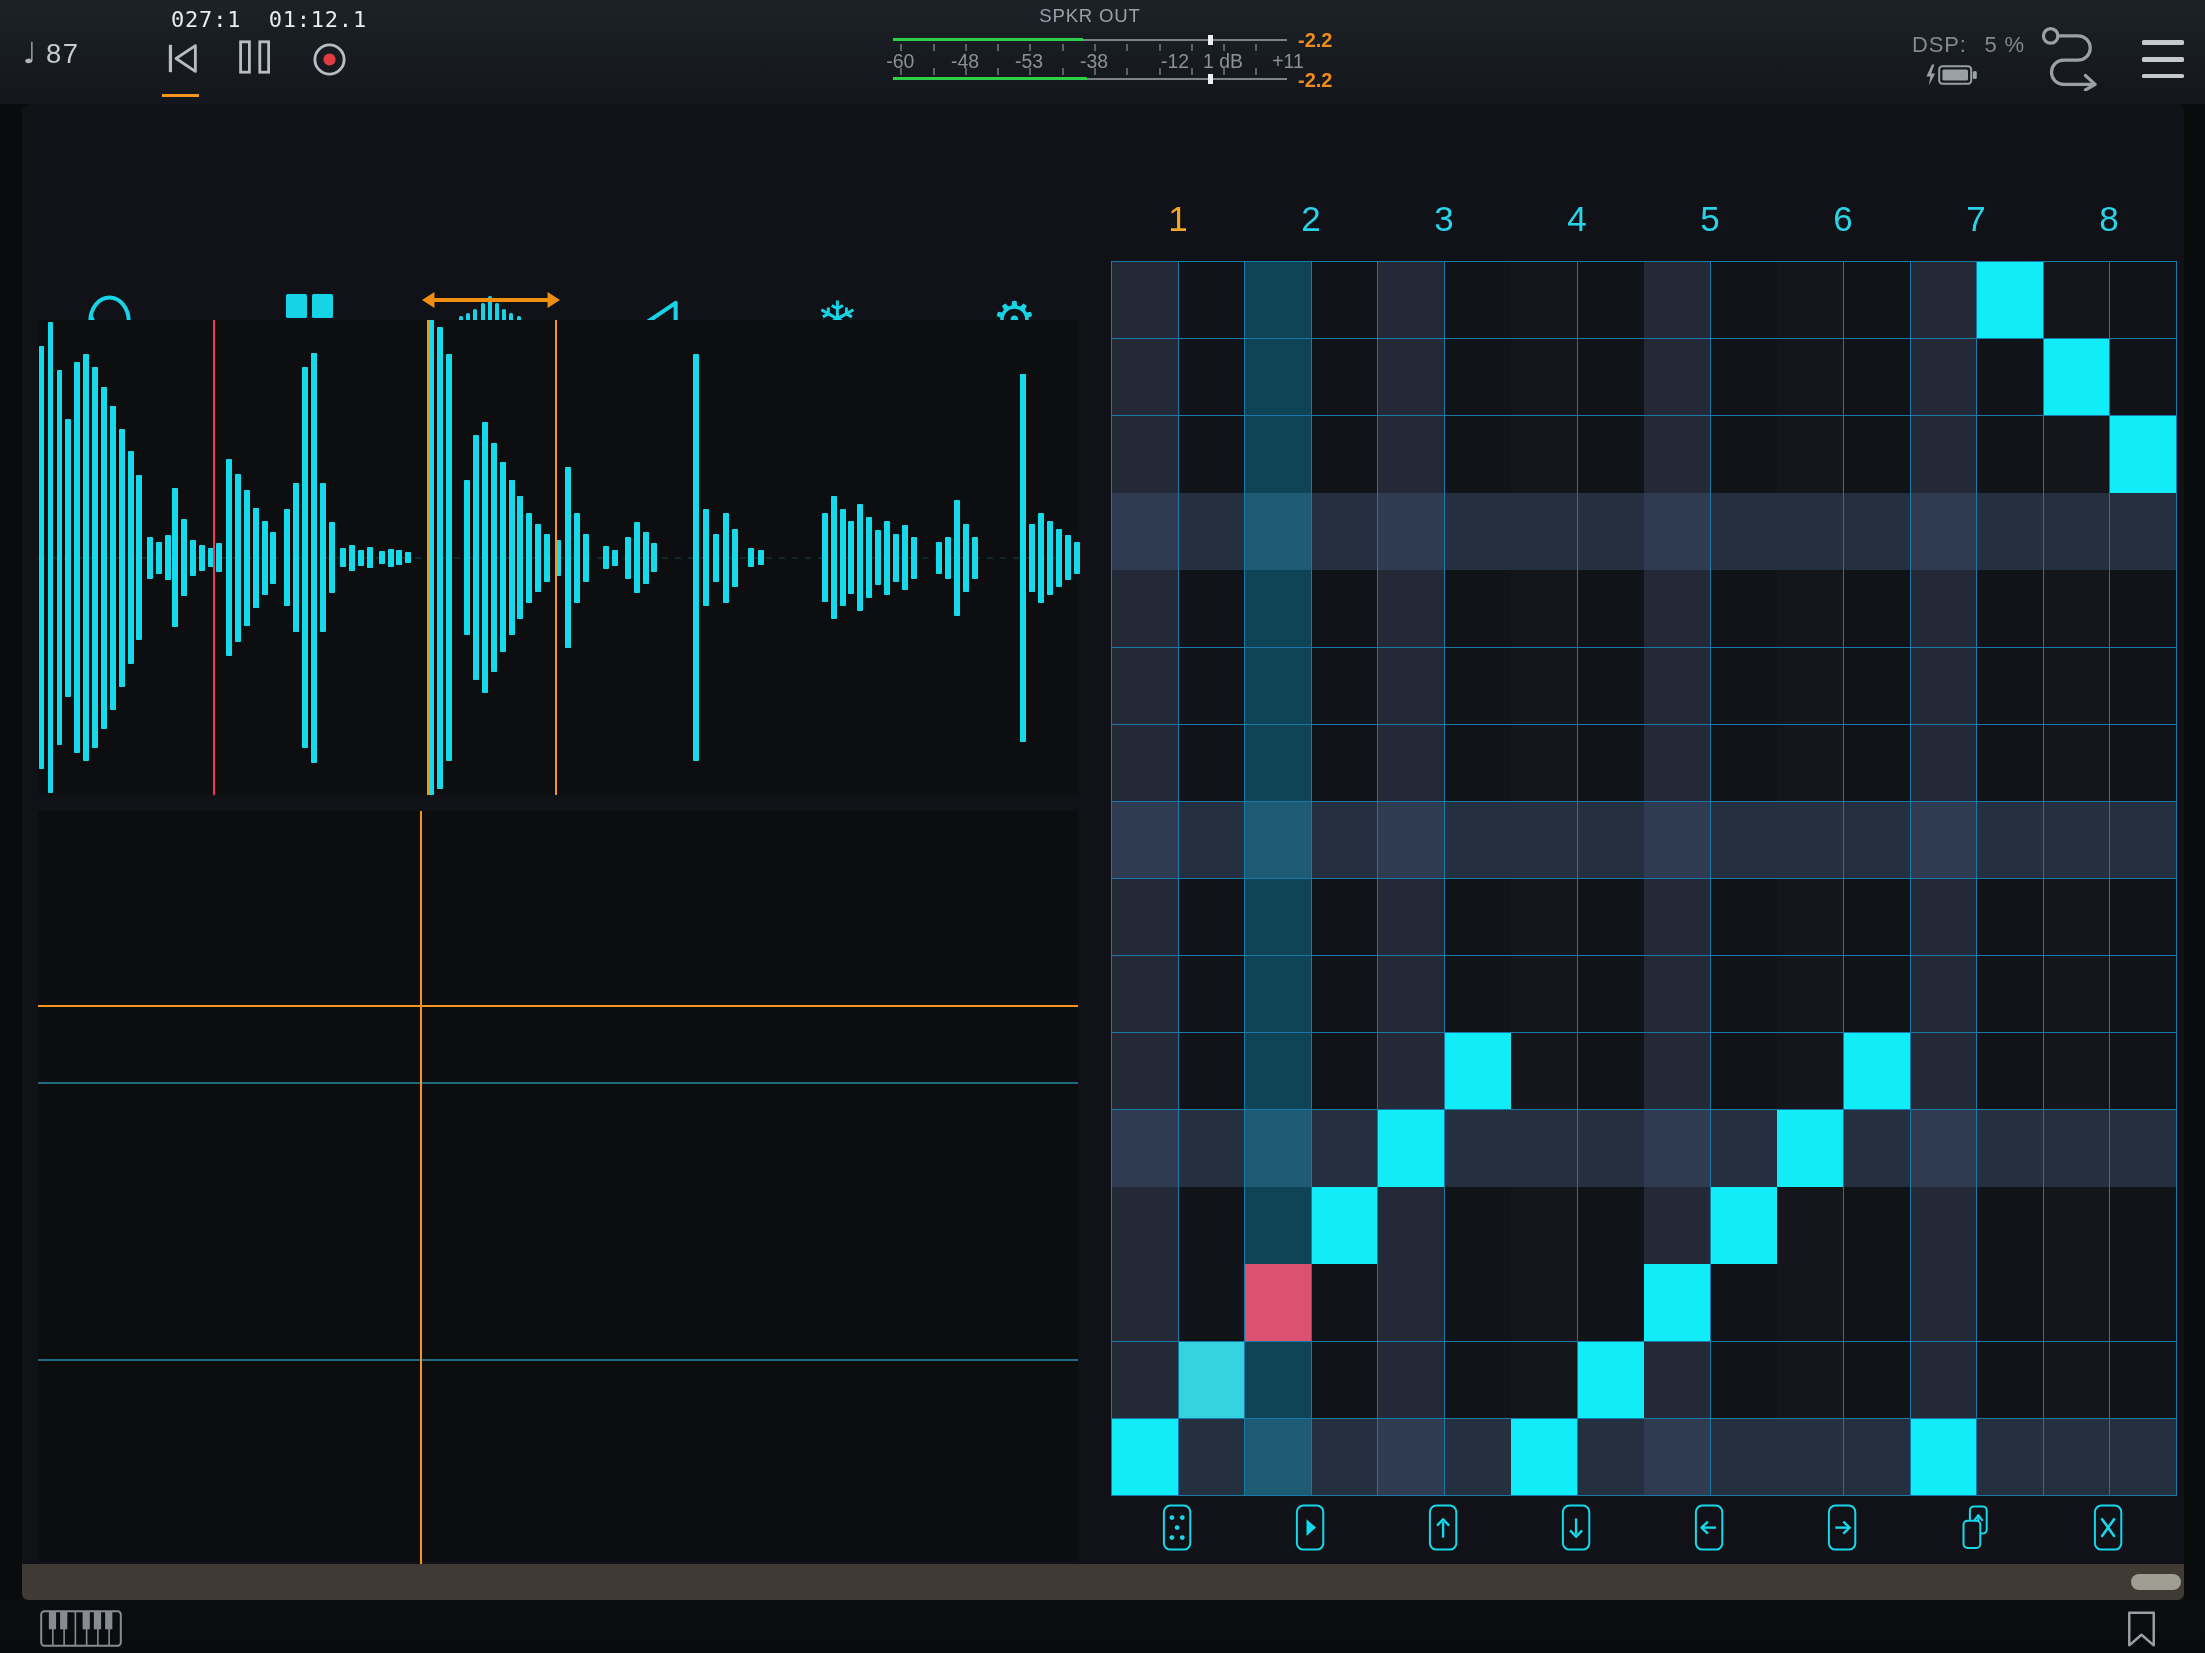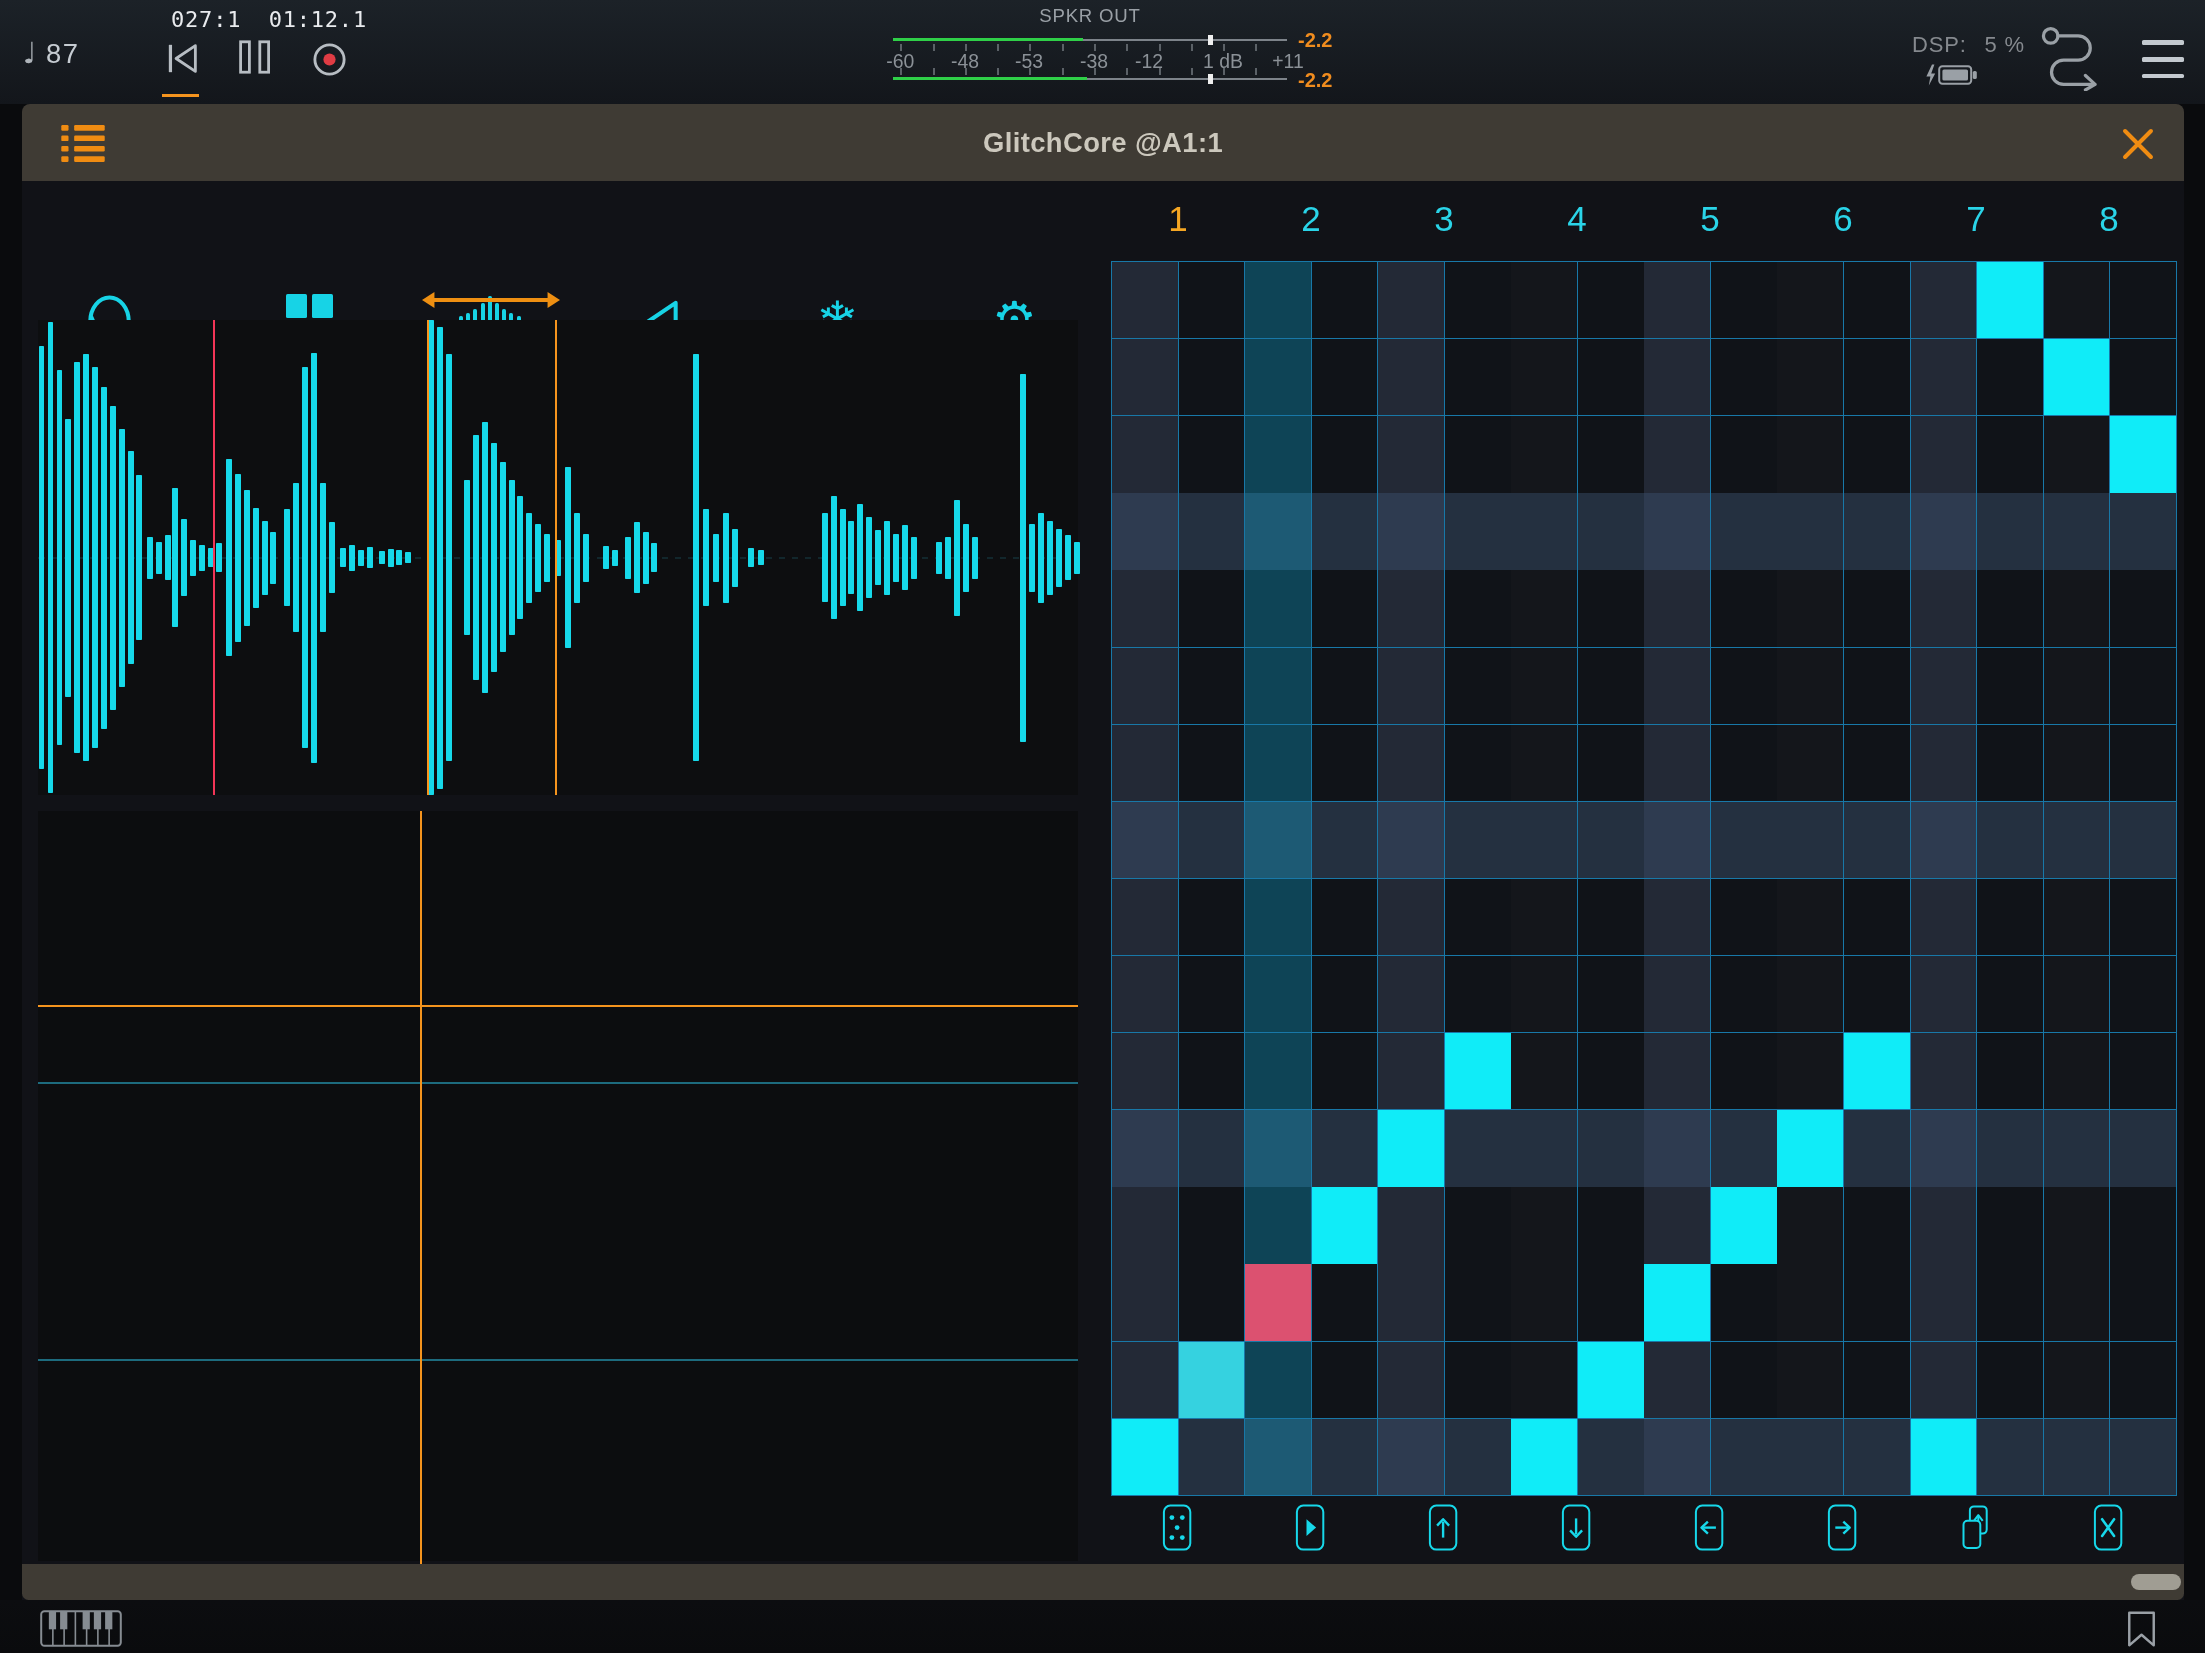--- a/index.html
+++ b/index.html
@@ -105,21 +105,21 @@
     <div class="meter-line" style="top:78px;"></div>
     <div class="meter-green" id="green-top" style="top: 38px; width: 190px; background: rgb(47, 208, 72);"></div>
     <div class="meter-green" id="green-bot" style="top: 77px; width: 194px; background: rgb(47, 208, 72);"></div>
     <div class="meter-marker" id="marker-top" style="top: 35px; left: 315px;"></div>
     <div class="meter-marker" id="marker-bot" style="top: 74px; left: 315px;"></div>
     <div id="meter-scale">
         <span class="meter-lab" style="left: 7.3px;">-60</span>
         <span class="meter-lab" style="left: 72px;">-48</span>
         <span class="meter-lab" style="left: 136px;">-53</span>
         <span class="meter-lab" style="left: 201px;">-38</span>
-        <span class="meter-lab" style="left: 256px;">-12</span>
+        <span class="meter-lab" style="left: 282px;">-12</span>
         <span class="meter-lab" style="left: 330px;">1 dB</span>
         <span class="meter-lab" style="left: 395px;">+11</span>
         <div class="meter-tick" style="left: 7.3px; top: 44px;"></div>
         <div class="meter-tick" style="left: 7.3px; top: 68px;"></div>
         <div class="meter-tick" style="left: 40px; top: 44px;"></div>
         <div class="meter-tick" style="left: 40px; top: 68px;"></div>
         <div class="meter-tick" style="left: 72px; top: 44px;"></div>
         <div class="meter-tick" style="left: 72px; top: 68px;"></div>
         <div class="meter-tick" style="left: 104px; top: 44px;"></div>
         <div class="meter-tick" style="left: 104px; top: 68px;"></div>
@@ -159,38 +159,20 @@
     <polyline points="55,61 67,72 55,79" fill="none" stroke="#9aa0a6" stroke-width="4" stroke-linecap="round" stroke-linejoin="round"></polyline>
   </svg>
   <div id="menu-icon">
       <div></div>
       <div></div>
       <div></div>
     </div>
 </div>
 
 <div id="plugin">
-  <div id="plugin-header">
-    <svg class="abs" style="left:39px;top:21px;" width="44" height="37" viewBox="0 0 54 46">
-      <g fill="#f08c12">
-        <rect x="0" y="0" width="9" height="7" rx="1.5"></rect>
-          <rect x="16" y="0" width="38" height="7" rx="1.5"></rect>
-        <rect x="0" y="13" width="9" height="7" rx="1.5"></rect>
-          <rect x="16" y="13" width="38" height="7" rx="1.5"></rect>
-        <rect x="0" y="26" width="9" height="7" rx="1.5"></rect>
-          <rect x="16" y="26" width="38" height="7" rx="1.5"></rect>
-        <rect x="0" y="39" width="9" height="7" rx="1.5"></rect>
-          <rect x="16" y="39" width="38" height="7" rx="1.5"></rect>
-      </g>
-    </svg>
-    <div id="plugin-title">GlitchCore @A1:1</div>
-    <svg class="abs" style="left:2099px;top:22.6px;" width="34" height="34" viewBox="0 0 42 42">
-      <path d="M5 5 L37 37 M37 5 L5 37" stroke="#f08c12" stroke-width="5" stroke-linecap="round"></path>
-    </svg>
-  </div>
 
   <svg class="tb-icon" style="left:61px;" width="53" height="55" viewBox="0 0 66 68">
     <ellipse cx="33" cy="34" rx="24" ry="30" fill="none" stroke="#17d3e6" stroke-width="5" stroke-dasharray="150 22" stroke-dashoffset="-52" stroke-linecap="round"></ellipse>
     <polygon points="4,44 12,26 19,42" fill="#17d3e6"></polygon>
   </svg>
   <div class="tb-icon" id="slices-icon" style="left:264px;">
       <div></div>
       <div></div>
       <div></div>
       <div></div>

